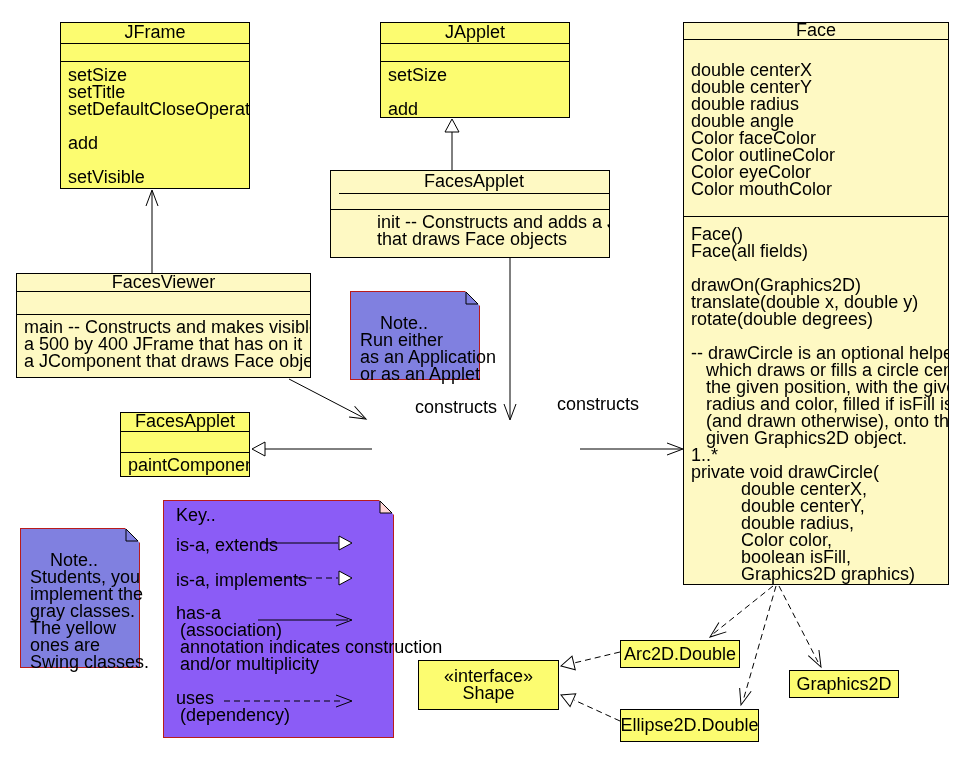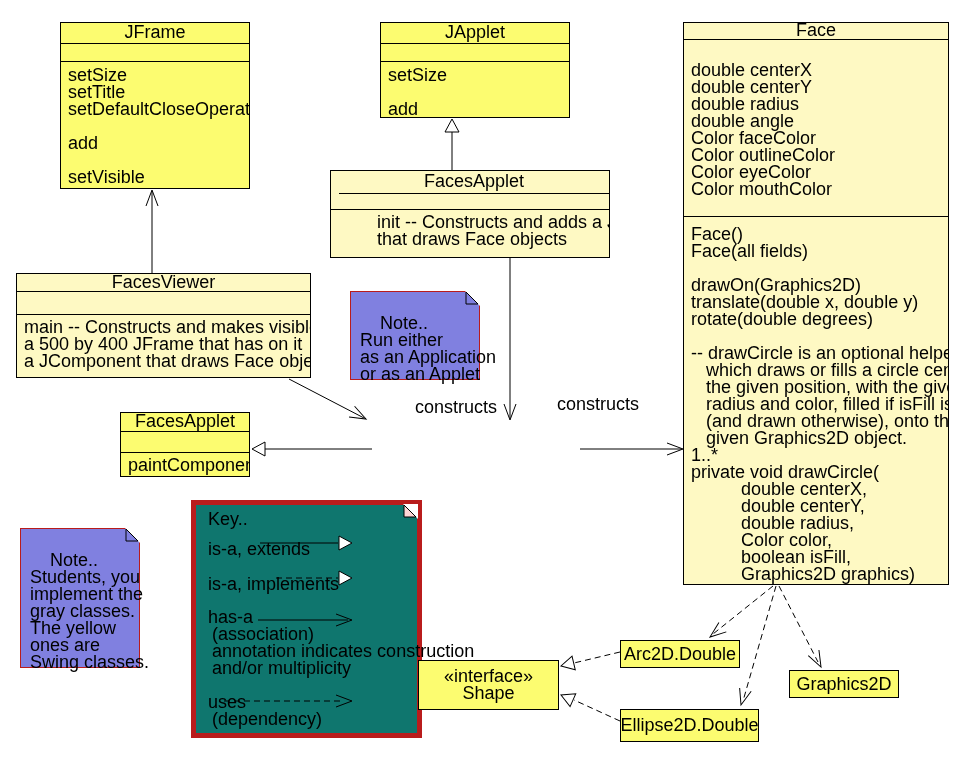--- a/index.html
+++ b/index.html
@@ -12,21 +12,21 @@
   .yellow { background:#FCFC70; }
   .gray   { background:#fef9c3; }
   .cls .t { text-align:center; border-bottom:1px solid #000; height:20px; line-height:19px; overflow:hidden; }
   .cls .e { height:17px; border-bottom:1px solid #000; }
   .cls .b { padding:5px 4px 0 7px; white-space:pre; }
   .simple { position:absolute; border:1px solid #000; box-sizing:border-box;
             display:flex; align-items:center; justify-content:center; text-align:center; }
   .note { position:absolute; border:1px solid #b91c1c; box-sizing:border-box;
           background:#8080E0; padding:6px 4px 0 9px; white-space:pre; }
   .fold { position:absolute; top:-1px; right:-1px; }
-  .key  { position:absolute; border:5px solid #b91c1c; box-sizing:border-box; background:#0f766e;margin-left:28px; }
+  .key  { position:absolute; border:1px solid #b91c1c; box-sizing:border-box; background:#8b5cf6; }
   .key span { position:absolute; white-space:pre; }
   .lbl { position:absolute; white-space:pre; }
   #wires { position:absolute; left:0; top:0; pointer-events:none; }
   #wires line, #wires polyline { stroke:#000; stroke-width:1; fill:none; }
   #wires .dash { stroke-dasharray:6 4; }
   #wires .tri  { fill:#fff; stroke:#000; stroke-width:1; }
   
   #face .t2 { text-align:center; border-bottom:1px solid #000; height:16px; line-height:15px; }
   #face .attrs { height:177px; border-bottom:1px solid #000; box-sizing:border-box;
                  padding:22px 4px 0 7px; white-space:pre; }

